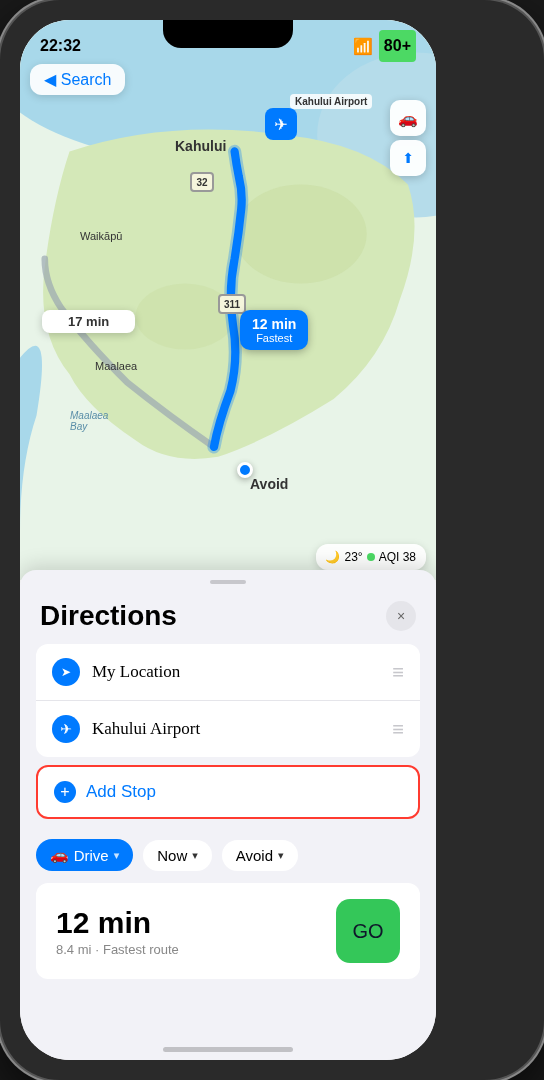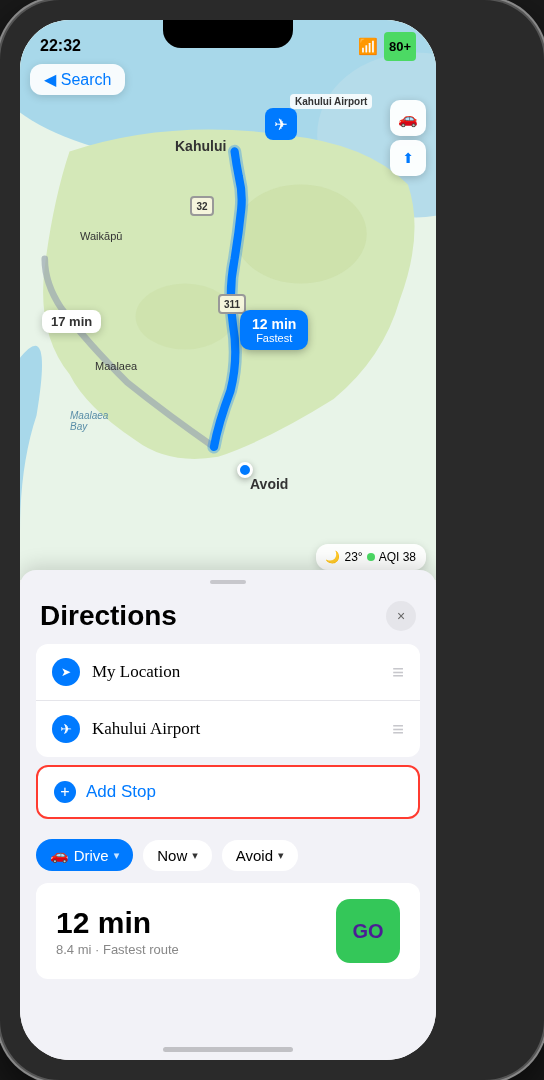--- a/index.html
+++ b/index.html
@@ -57,21 +57,21 @@
 
     .status-icons {
       display: flex;
       align-items: center;
       gap: 6px;
     }
 
     .battery-badge {
       background: #4cd964;
       color: #000;
-      font-size: 13px;
+      font-size: 16px;
       font-weight: 700;
       padding: 7px 5px;
       border-radius: 4px;
     }
 
     
     .notch {
       position: absolute;
       top: 0;
       left: 50%;
@@ -153,21 +153,21 @@
       font-weight: 600;
     }
 
     
     .badge-17min {
       position: absolute;
       top: 290px;
       left: 22px;
       background: #fff;
       border-radius: 8px;
-      padding: 4px 9px;
+      padding: 4px 26px;
       font-size: 13px;
       font-weight: 600;
       color: #333;
       box-shadow: 0 2px 8px rgba(0,0,0,0.2);
     }
 
     .badge-12min {
       position: absolute;
       top: 290px;
       left: 220px;
@@ -231,21 +231,20 @@
       border: 2px solid #999;
       border-radius: 4px;
       width: 24px;
       height: 20px;
       display: flex;
       align-items: center;
       justify-content: center;
       font-size: 10px;
       font-weight: 700;
       color: #333;
-      margin-top: 24px;
     }
 
     .road-badge-311 {
       position: absolute;
       top: 274px;
       left: 198px;
       background: #f5f5dc;
       border: 2px solid #999;
       border-radius: 4px;
       width: 28px;
@@ -506,23 +505,23 @@
     }
 
     .route-details {
       font-size: 13px;
       color: #888;
       margin-top: 2px;
     }
 
     .go-btn {
       background: #34c759;
-      color: #4c1d95;
+      color: #0f172a;
       font-size: 20px;
-      font-weight: 700;
+      font-weight: 400;
       width: 64px;
       height: 64px;
       border-radius: 14px;
       display: flex;
       align-items: center;
       justify-content: center;
       cursor: pointer;
     }
 
     

